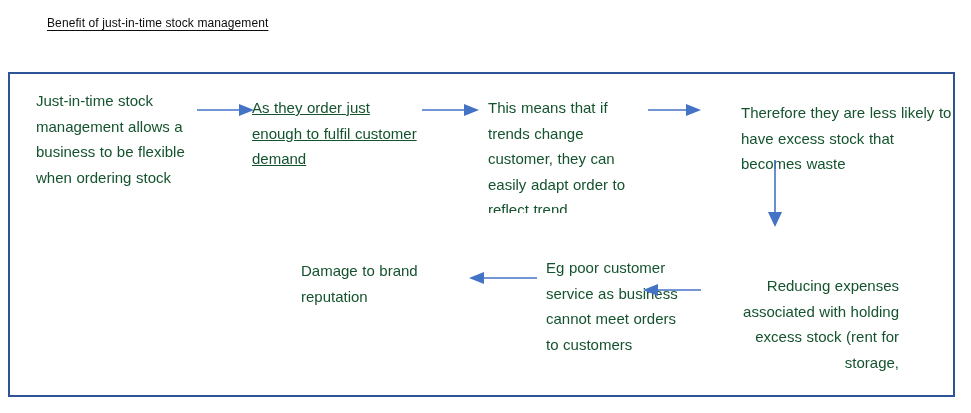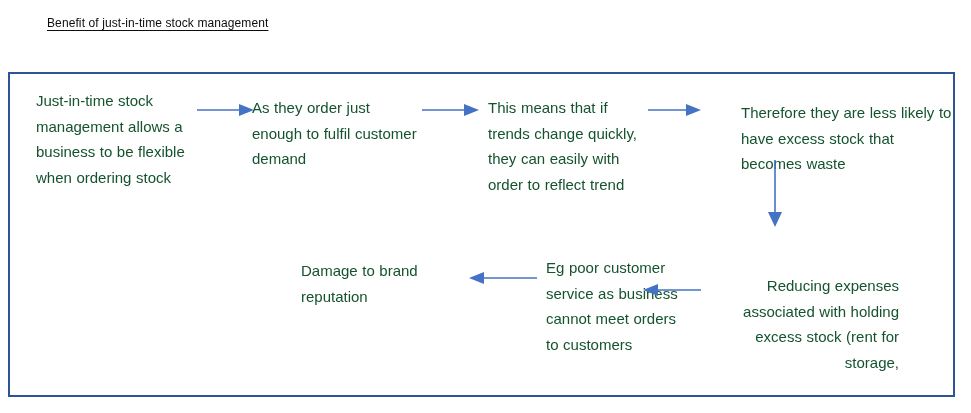--- a/index.html
+++ b/index.html
@@ -49,21 +49,21 @@
     line-height: 25.5px;
     color: #14532d;
     overflow: hidden;
     white-space: pre-line;
     word-spacing: 0.4px;
   }
   .node.italic {
   }
 
   #node-1 { left: 36px;  top: 88px;  width: 160px; height: 132px; }
-  #node-2 { left: 252px; top: 95px;  width: 166px; height: 82px;  }
+  #node-2 { left: 252px; top: 95px;  width: 166px; height: 82px; text-decoration: underline;  }
   #node-3 { left: 488px; top: 95px;  width: 162px; height: 118px; }
   #node-4 { left: 709px; top: 100px;  width: 215px; height: 82px; margin-left: 32px;  }
   #node-5 { left: 709px; top: 273px; width: 190px; height: 110px; text-align: right; }
   #node-6 { left: 546px; top: 255px; width: 144px; height: 132px; }
   #node-7 { left: 301px; top: 258px; width: 166px; height: 58px;  }
 
   
   .arrow {
     position: absolute;
   }
@@ -80,21 +80,21 @@
 <body>
 
 <div class="doc-title">Benefit of just-in-time stock management</div>
 
 <div class="diagram-frame"></div>
 
 <div class="node" id="node-1">Just-in-time stock management allows a business to be flexible when ordering stock</div>
 
 <div class="node" id="node-2">As they order just enough to fulfil customer demand</div>
 
-<div class="node" id="node-3">This means that if trends change quickly, they can easily with order to reflect trend</div>
+<div class="node" id="node-3">This means that if trends change customer, they can easily adapt order to reflect trend</div>
 
 <div class="node" id="node-4">Therefore they are less likely to have excess stock that becomes waste</div>
 
 <div class="node" id="node-5">Reducing expenses associated with holding excess stock (rent for storage,</div>
 
 <div class="node italic" id="node-6">Eg poor customer service as business cannot meet orders to customers</div>
 
 <div class="node" id="node-7">Damage to brand reputation</div>
 
 <div class="arrow" id="arrow-1">

